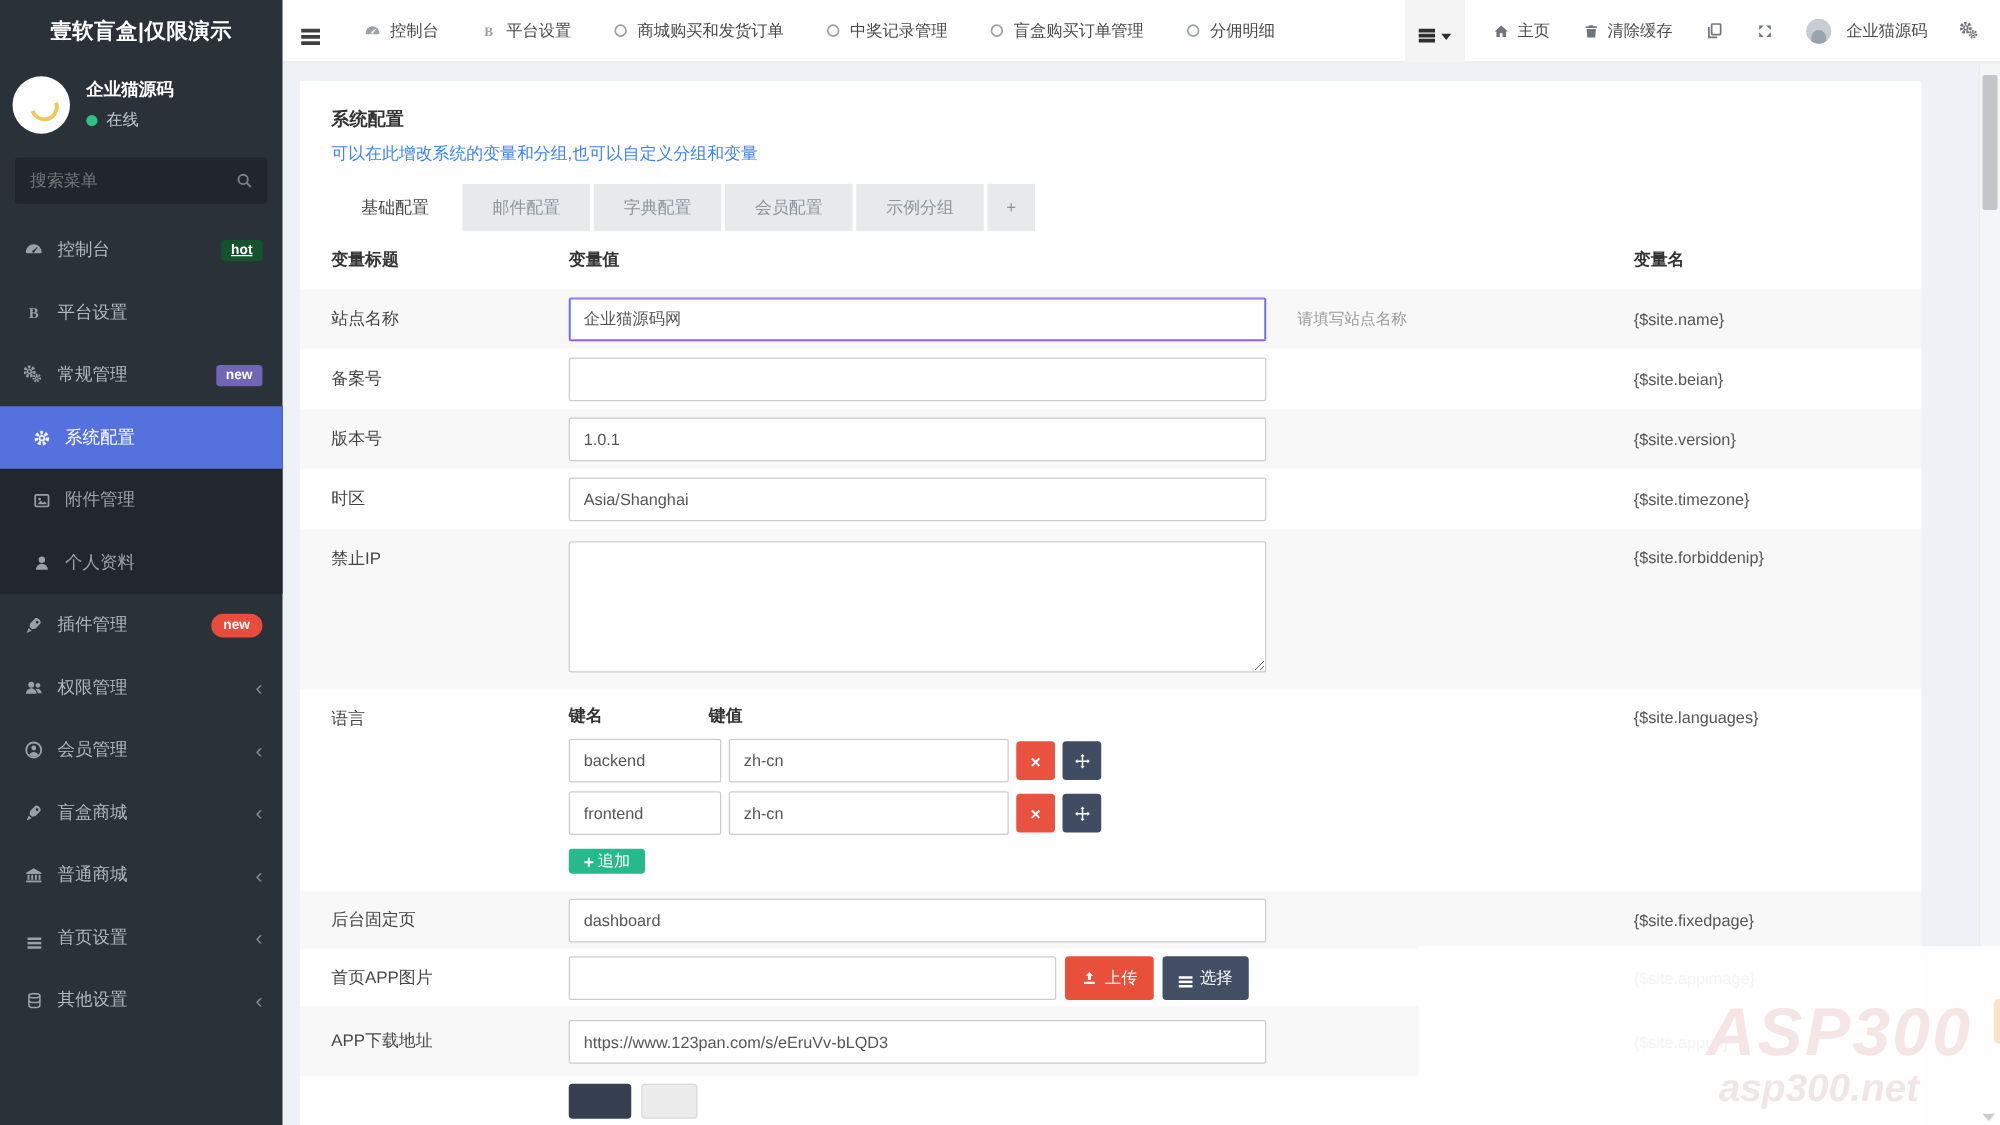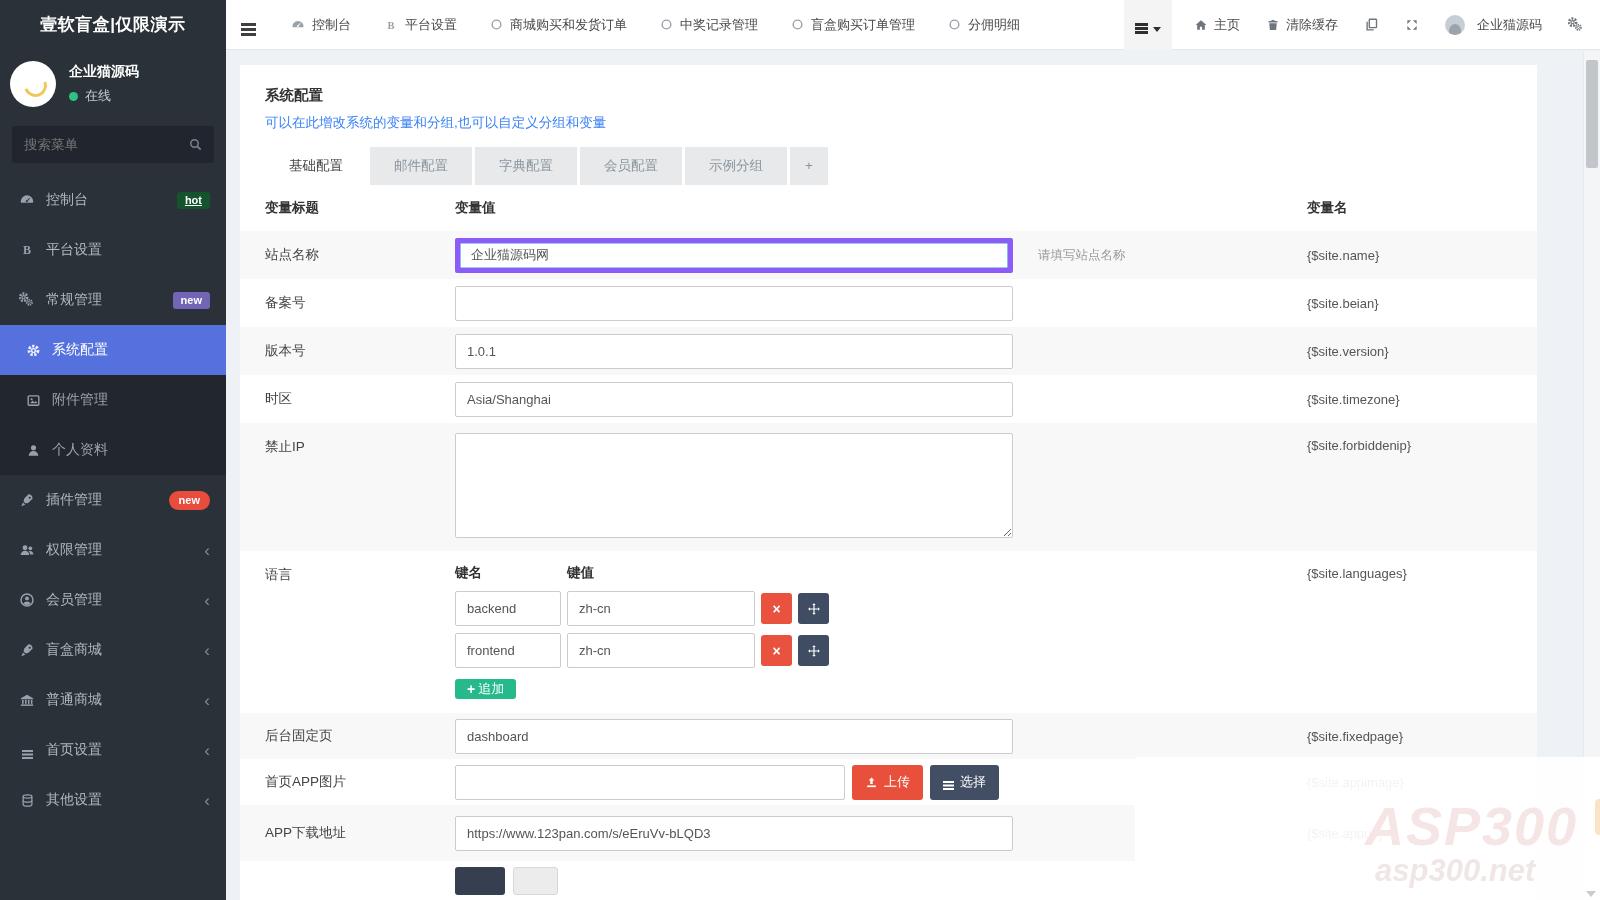--- a/index.html
+++ b/index.html
@@ -67,29 +67,29 @@
 
   .frow { display:grid; grid-template-columns:190px 558px 1fr 218px; align-items:center; min-height:48px; padding:0 12px 0 25px; font-size:13.5px; color:#444; }
   .frow.stripe { background:#f8f8f8; }
   .frow.top { align-items:start; }
   .frow.top .flabel, .frow.top .varname { padding-top:15px; }
   .fhead { min-height:46px; font-weight:bold; color:#333; }
   .flabel { color:#444; }
   .varname { font-size:13px; color:#555; }
   .hint { font-size:12.5px; color:#9a9a9a; padding-left:25px; }
   .tin { width:100%; height:35px; border:1px solid #ccc; border-radius:2px; padding:0 11px; font-size:13px; color:#555; background:#fff; outline:none; font-family:inherit; }
-  .tin.focus { border:5px solid #8b5cf6; box-shadow:inset 0 0 0 .6px #3a8fe0; }
+  .tin.focus { border:1px solid #8b5cf6; box-shadow:inset 0 0 0 .6px #3a8fe0; }
   textarea.tin { height:105px; padding:8px 11px; resize:vertical; margin:10px 0; }
 
   .langbox { padding:13px 0 14px; }
   .lang-head { display:flex; font-weight:bold; color:#333; margin-bottom:9px; }
   .lang-head .lh-k { width:112px; }
   .lang-row { display:flex; gap:6px; margin-bottom:7px; align-items:center; }
-  .lang-row .tin.k { width:106px; }
-  .lang-row .tin.v { width:188px; }
+  .lang-row .tin.k { width:122px; }
+  .lang-row .tin.v { width:224px; }
   .sqbtn { width:31px; height:31px; border:none; border-radius:3px; color:#fff; display:flex; align-items:center; justify-content:center; cursor:pointer; }
   .sqbtn.del { background:#e8523f; font-weight:bold; font-size:14px; }
   .sqbtn.del::before { content:"×"; }
   .sqbtn.mov { background:#3f4c62; }
   .btn-append { margin-top:4px; height:20px; padding:0 12px; background:#26b98c; color:#fff; border:none; border-radius:3px; font-size:13px; display:inline-flex; align-items:center; gap:3px; cursor:pointer; font-family:inherit; }
   .plus::before { content:"+"; font-weight:bold; font-size:14px; }
 
   .imgctl { display:flex; align-items:center; gap:7px; }
   .imgctl .tin { width:390px; }
   .abtn { height:35px; padding:0 13px; border:none; border-radius:3px; color:#fff; font-size:13px; display:inline-flex; align-items:center; gap:6px; cursor:pointer; font-family:inherit; }

